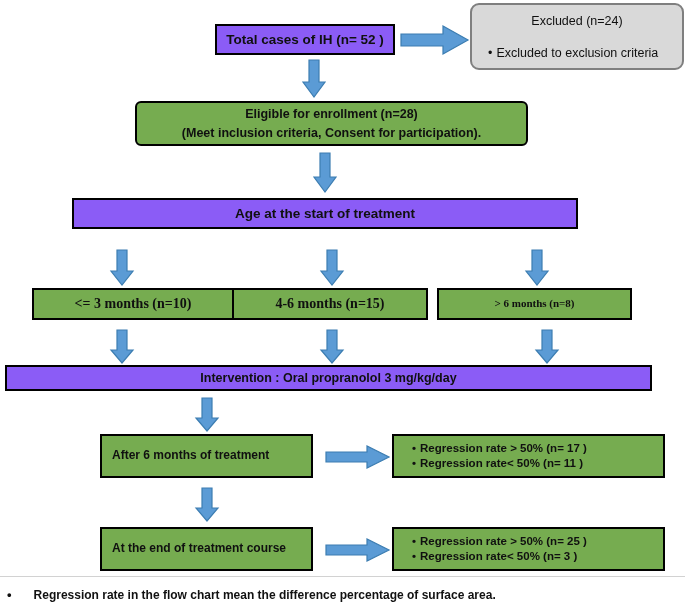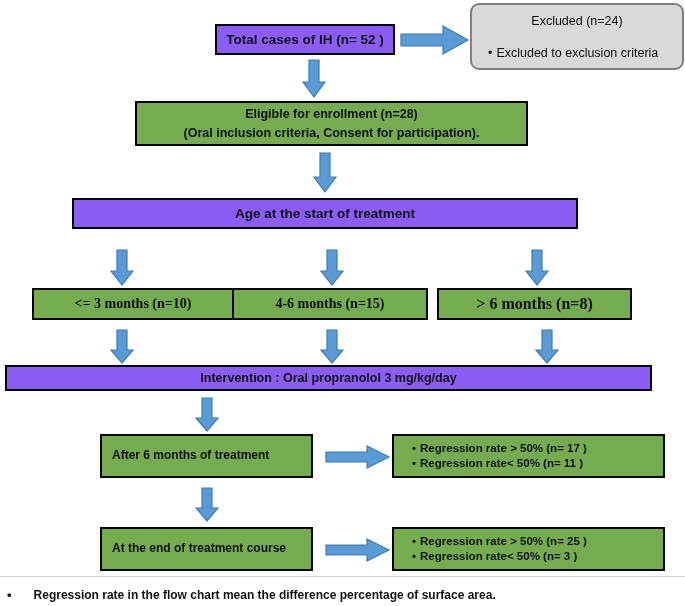--- a/index.html
+++ b/index.html
@@ -88,23 +88,23 @@
     <span class="line" style="margin-bottom:14px;">Excluded (n=24)</span>
     <div class="bullet-line" style="align-self:flex-start; padding-left:10px;">
       <span class="dot">•</span><span>Excluded to exclusion criteria</span>
     </div>
   </div>
 
   <svg class="arrow-svg" style="left:302px; top:60px;" width="24" height="38" viewBox="0 0 24 38">
     <polygon class="arrow-body" points="7,0 17,0 17,22 23,22 12,37 1,22 7,22"></polygon>
   </svg>
 
-  <div class="box green center" style="left:135px; top:101px; width:393px; height:45px; font-size:12.5px;">
+  <div class="box green center" style="left:135px; top:101px; width:393px; height:45px; font-size:12.5px;border-radius:6px;">
     <span class="line">Eligible for enrollment (n=28)</span>
-    <span class="line">(Oral inclusion criteria, Consent for participation).</span>
+    <span class="line">(Meet inclusion criteria, Consent for participation).</span>
   </div>
 
   <svg class="arrow-svg" style="left:313px; top:153px;" width="24" height="40" viewBox="0 0 24 40">
     <polygon class="arrow-body" points="7,0 17,0 17,24 23,24 12,39 1,24 7,24"></polygon>
   </svg>
 
   <div class="box orange center" style="left:72px; top:198px; width:506px; height:31px; font-size:13.5px;">
     <span class="line">Age at the start of treatment</span>
   </div>
 
@@ -117,21 +117,21 @@
   <svg class="arrow-svg" style="left:525px; top:250px;" width="24" height="36" viewBox="0 0 24 36">
     <polygon class="arrow-body" points="7,0 17,0 17,21 23,21 12,35 1,21 7,21"></polygon>
   </svg>
 
   <div class="box green center serifbox" style="left:32px; top:288px; width:202px; height:32px; font-size:14px;">
     <span class="line">&lt;= 3 months (n=10)</span>
   </div>
   <div class="box green center serifbox" style="left:232px; top:288px; width:196px; height:32px; font-size:14px;">
     <span class="line">4-6 months (n=15)</span>
   </div>
-  <div class="box green center serifbox" style="left:437px; top:288px; width:195px; height:32px; font-size:16px;">
+  <div class="box green center serifbox" style="left:437px; top:288px; width:195px; height:32px; font-size:11px;">
     <span class="line">&gt; 6 months (n=8)</span>
   </div>
 
   <svg class="arrow-svg" style="left:110px; top:330px;" width="24" height="34" viewBox="0 0 24 34">
     <polygon class="arrow-body" points="7,0 17,0 17,20 23,20 12,33 1,20 7,20"></polygon>
   </svg>
   <svg class="arrow-svg" style="left:320px; top:330px;" width="24" height="34" viewBox="0 0 24 34">
     <polygon class="arrow-body" points="7,0 17,0 17,20 23,20 12,33 1,20 7,20"></polygon>
   </svg>
   <svg class="arrow-svg" style="left:535px; top:330px;" width="24" height="34" viewBox="0 0 24 34">

